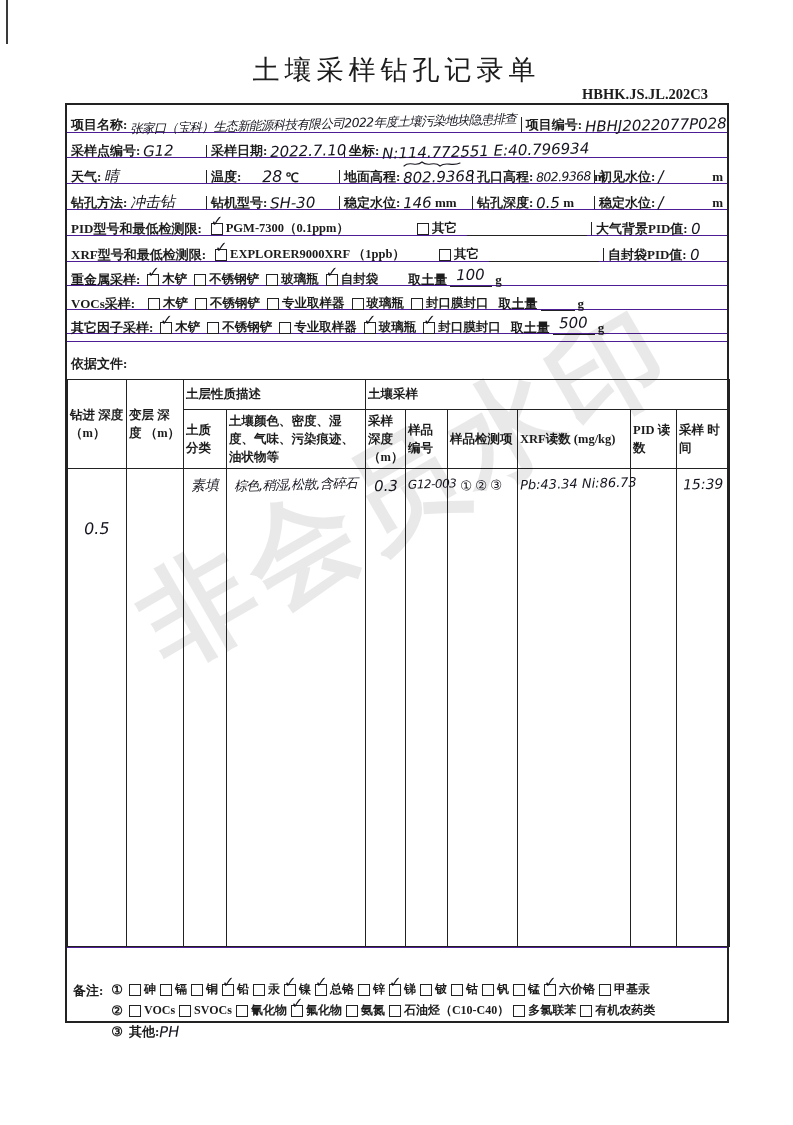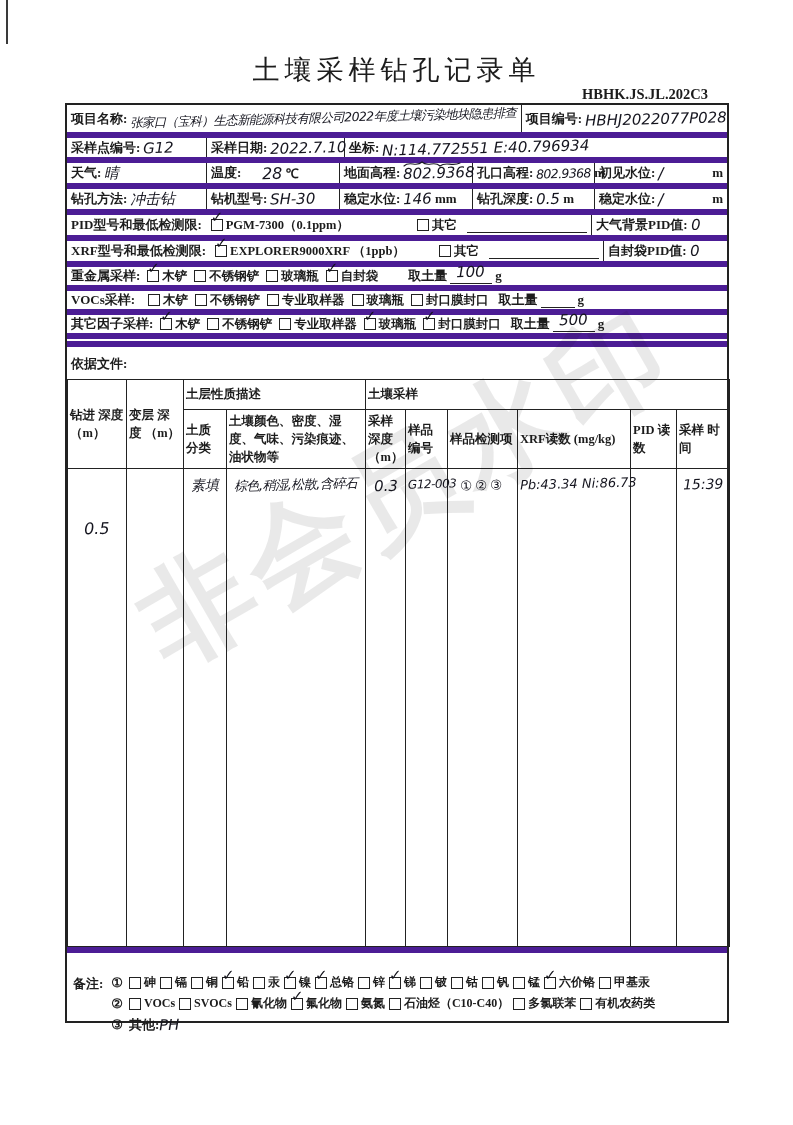--- a/index.html
+++ b/index.html
@@ -8,24 +8,24 @@
   .edge-artifact{position:absolute;left:6px;top:0;width:2px;height:44px;background:#3a3a3a;}
   .title{position:absolute;top:52px;left:0;width:100%;text-align:center;
          font-size:27px;font-weight:400;letter-spacing:5px;}
   .doc-code{position:absolute;top:86px;left:582px;font-size:14.5px;font-weight:700;}
   .watermark{position:absolute;left:150px;top:560px;font-size:112px;font-weight:700;
              color:rgba(0,0,0,0.085);transform:rotate(-30deg);transform-origin:0 50%;
              white-space:nowrap;letter-spacing:6px;pointer-events:none;z-index:5;
              mix-blend-mode:multiply;font-family:"Liberation Sans",sans-serif;}
   .form{position:absolute;left:65px;top:103px;width:664px;border:2px solid #222;
         box-sizing:border-box;font-size:13px;z-index:2;background:transparent;}
-  .frow{display:flex;border-top:6px solid #4c1d95;align-items:stretch;box-sizing:border-box;}
+  .frow{display:flex;border-top:1px solid #4c1d95;align-items:stretch;box-sizing:border-box;}
   .frow:first-child{border-top:none;}
   .fc{border-left:1px solid #222;padding:2px 4px;display:flex;align-items:center;gap:3px;
-      box-sizing:border-box;white-space:nowrap;}
+      box-sizing:border-box;white-space:nowrap;margin-top:12px;}
   .fc:first-child{border-left:none;}
   .grow{flex:1;}
   .lbl{font-weight:600;font-size:13px;white-space:nowrap;}
   .hw{font-family:"DejaVu Sans",sans-serif;font-style:italic;font-weight:500;color:#15151f;
       font-size:15px;white-space:nowrap;transform:rotate(-1.5deg);display:inline-block;}
   .hw.sm{font-size:12.5px;letter-spacing:-0.6px;}
   .hw.big{font-size:16px;}
   .uline{display:inline-block;border-bottom:1px solid #222;height:14px;min-width:70px;position:relative;}
   .uline .hw{position:absolute;left:6px;top:-6px;}
   .uline.short{min-width:42px;}

